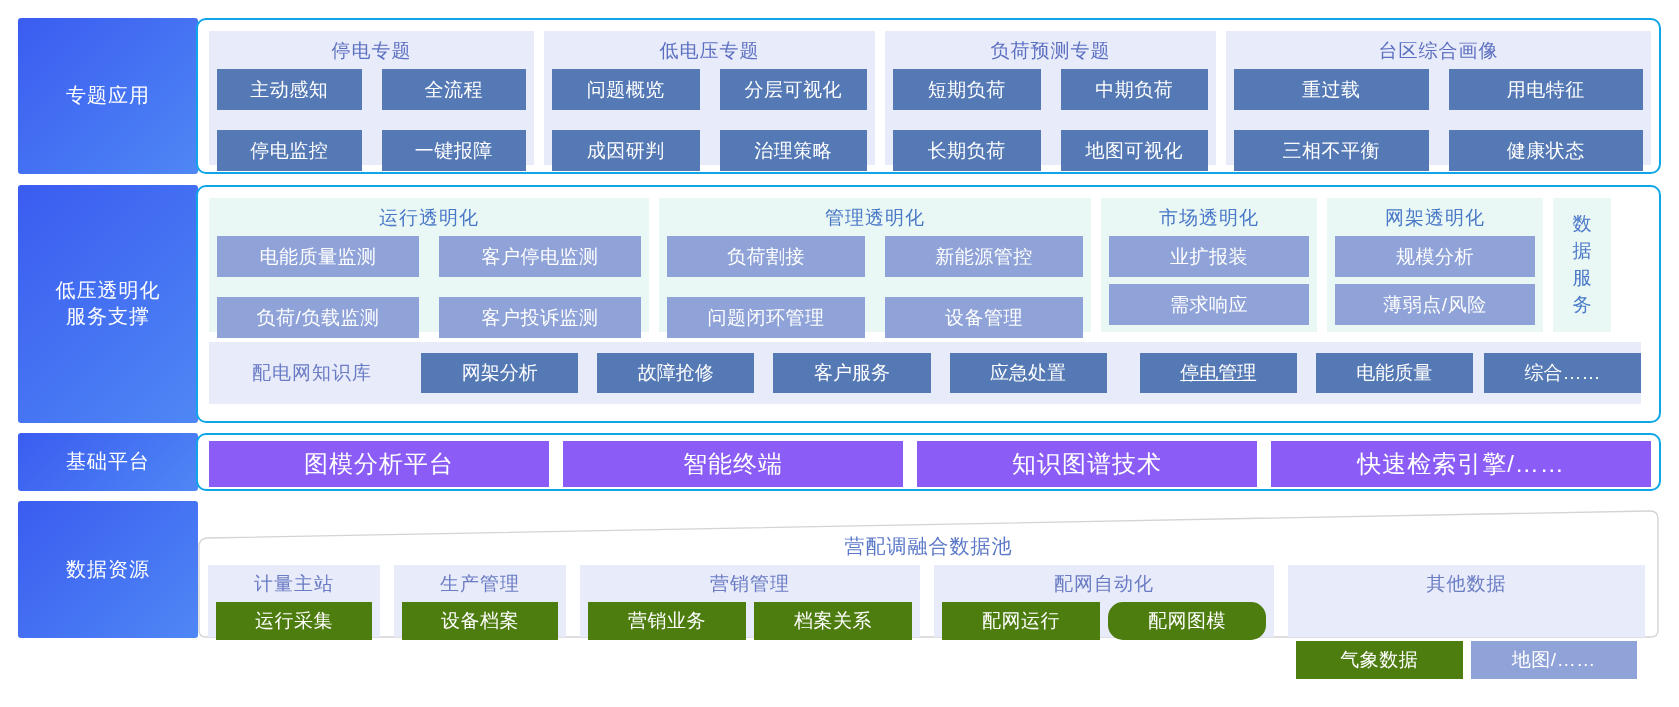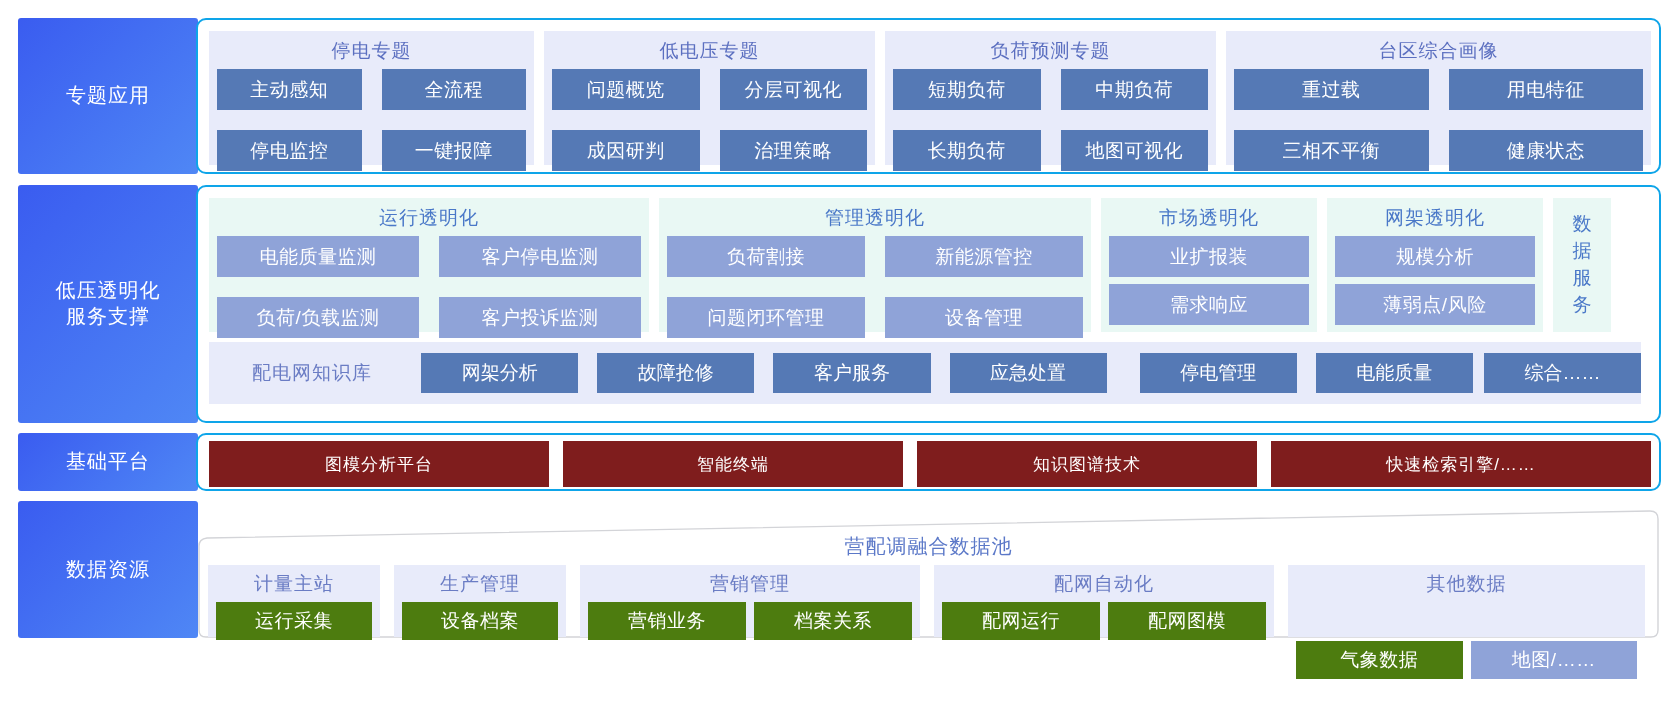--- a/index.html
+++ b/index.html
@@ -127,23 +127,23 @@
   }
 
   
   .plat-row {
     position: absolute;
     display: flex;
     align-items: center;
     box-sizing: border-box;
   }
   .plat-tile {
-    background: #7f1d1d;
+    background: #8b5cf6;
     color: #ffffff;
-    font-size: 17px;
+    font-size: 24px;
     height: 46px;
     display: flex;
     align-items: center;
     justify-content: center;
     letter-spacing: 1px;
     white-space: nowrap;
   }
 
   
   .pool-panel {
@@ -290,21 +290,21 @@
       <span>服</span>
       <span>务</span>
     </div>
 
     <div class="kb-strip" style="left:11px;top:155px;width:1432px;height:62px;">
       <div class="kb-label" style="width:210px;">配电网知识库</div>
       <div class="kb-tile" style="margin-left:6px;width:160px;">网架分析</div>
       <div class="kb-tile" style="margin-left:19px;width:160px;">故障抢修</div>
       <div class="kb-tile" style="margin-left:19px;width:160px;">客户服务</div>
       <div class="kb-tile" style="margin-left:19px;width:160px;">应急处置</div>
-      <div class="kb-tile" style="margin-left:33px;width:160px;">停电管理</div>
+      <div class="kb-tile" style="margin-left:33px;width:160px;text-decoration:underline;">停电管理</div>
       <div class="kb-tile" style="margin-left:19px;width:160px;">电能质量</div>
       <div class="kb-tile" style="margin-left:11px;width:160px;">综合……</div>
     </div>
   </div>
 
   <div class="band-label" style="top:433px;height:58px;">
     <span>基础平台</span>
   </div>
 
   <div class="panel" style="left:196px;top:433px;width:1465px;height:58px;">
@@ -348,21 +348,21 @@
         <div class="pool-tiles">
           <div class="tile tile-steel" style="height:38px;">营销业务</div>
           <div class="tile tile-steel" style="height:38px;">档案关系</div>
         </div>
       </div>
 
       <div class="pool-group" style="margin-left:14px;width:340px;height:72px;">
         <div class="pool-group-title">配网自动化</div>
         <div class="pool-tiles">
           <div class="tile tile-steel" style="height:38px;">配网运行</div>
-          <div class="tile tile-steel" style="height:38px;">配网图模</div>
+          <div class="tile tile-steel" style="height:38px;border-radius:15px;">配网图模</div>
         </div>
       </div>
 
       <div class="pool-group" style="margin-left:14px;width:357px;height:72px;gap:39px;">
         <div class="pool-group-title">其他数据</div>
         <div class="pool-tiles">
           <div class="tile tile-steel" style="height:38px;">气象数据</div>
           <div class="tile tile-mid" style="height:38px;">地图/……</div>
         </div>
       </div>

